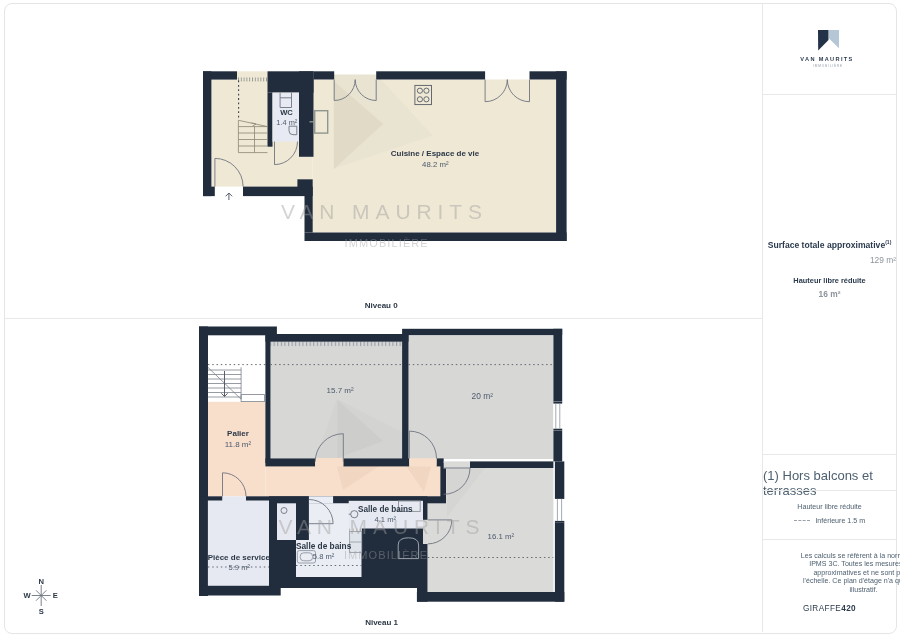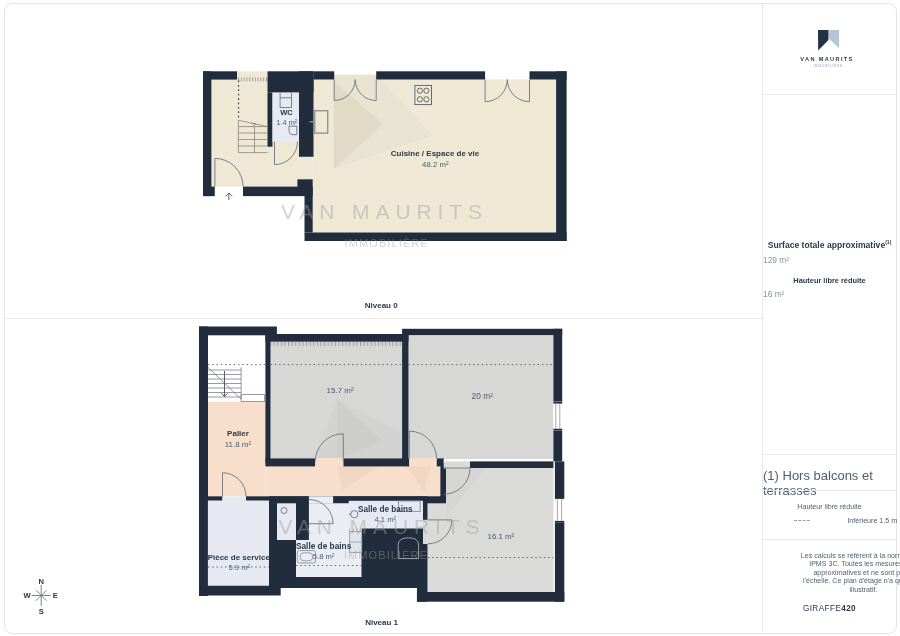--- a/index.html
+++ b/index.html
@@ -367,35 +367,35 @@
 <polygon points="0,0 10.5,0 10.5,10.1 0.2,20.4" fill="#233247"></polygon>
 </svg>
 
 <div class="abs" style="left:760px;top:55.6px;width:134px;text-align:center;font-size:5.6px;letter-spacing:1.35px;color:#2e3c4e;font-weight:bold;">VAN MAURITS</div>
 <div class="abs" style="left:761px;top:64.2px;width:134px;text-align:center;font-size:3.2px;letter-spacing:0.8px;color:#95a1ac;">IMMOBILIÈRE</div>
 
 <div class="abs" style="left:763px;top:94px;width:133px;height:1px;background:#e8e8e8;"></div>
 
 <div class="abs" style="left:763px;top:239px;width:133px;text-align:center;font-size:8.6px;font-weight:bold;color:#2b3a4c;">Surface totale approximative<sup style="font-size:5px;">(1)</sup></div>
 
-<div class="abs" style="left:763px;top:255px;width:133px;text-align:left;font-size:8.4px;color:#8d949c;">129 m²</div>
+<div class="abs" style="left:763px;top:255px;width:133px;text-align:right;font-size:8.4px;color:#8d949c;">129 m²</div>
 
 <div class="abs" style="left:763px;top:275.5px;width:133px;text-align:center;font-size:7.4px;font-weight:bold;color:#2b3a4c;">Hauteur libre réduite</div>
 
-<div class="abs" style="left:763px;top:288.5px;width:133px;text-align:left;font-size:8.4px;color:#8d949c;">16 m²</div>
+<div class="abs" style="left:763px;top:288.5px;width:133px;text-align:center;font-size:8.4px;color:#8d949c;font-weight:bold;">16 m²</div>
 
 <div class="abs" style="left:763px;top:454px;width:133px;height:1px;background:#e8e8e8;"></div>
 
 <div class="abs" style="left:763px;top:468px;width:133px;text-align:left;font-size:13px;color:#4e6070;">(1) Hors balcons et terrasses</div>
 
 <div class="abs" style="left:763px;top:489.6px;width:133px;height:1px;background:#e8e8e8;"></div>
 
 <div class="abs" style="left:763px;top:503px;width:133px;text-align:center;font-size:7.1px;color:#4e6070;">Hauteur libre réduite</div>
 
 <div class="abs" style="left:793.7px;top:520.4px;width:16px;height:1px;border-top:1px dashed #9aa0a8;"></div>
-<div class="abs" style="left:815.4px;top:517px;font-size:7.1px;color:#4e6070;margin-left:32px;">Inférieure 1.5 m</div>
+<div class="abs" style="left:815.4px;top:517px;font-size:7.1px;color:#4e6070;">Inférieure 1.5 m</div>
 
 <div class="abs" style="left:763px;top:538.9px;width:133px;height:1px;background:#e8e8e8;"></div>
 
 <div class="abs" style="left:766px;top:551.5px;width:127px;text-align:center;font-size:7.1px;line-height:8.6px;color:#4e6070;margin-left:34px;">Les calculs se réfèrent à la norme RICS<br>IPMS 3C. Toutes les mesures sont<br>approximatives et ne sont pas à<br>l'échelle. Ce plan d'étage n'a qu'un but<br>illustratif.</div>
 
 <div class="abs" style="left:763px;top:604px;width:133px;text-align:center;font-size:8.2px;letter-spacing:0.4px;color:#2b3a4c;">GIRAFFE<b>420</b></div>
 </div>
 
 </body></html>

